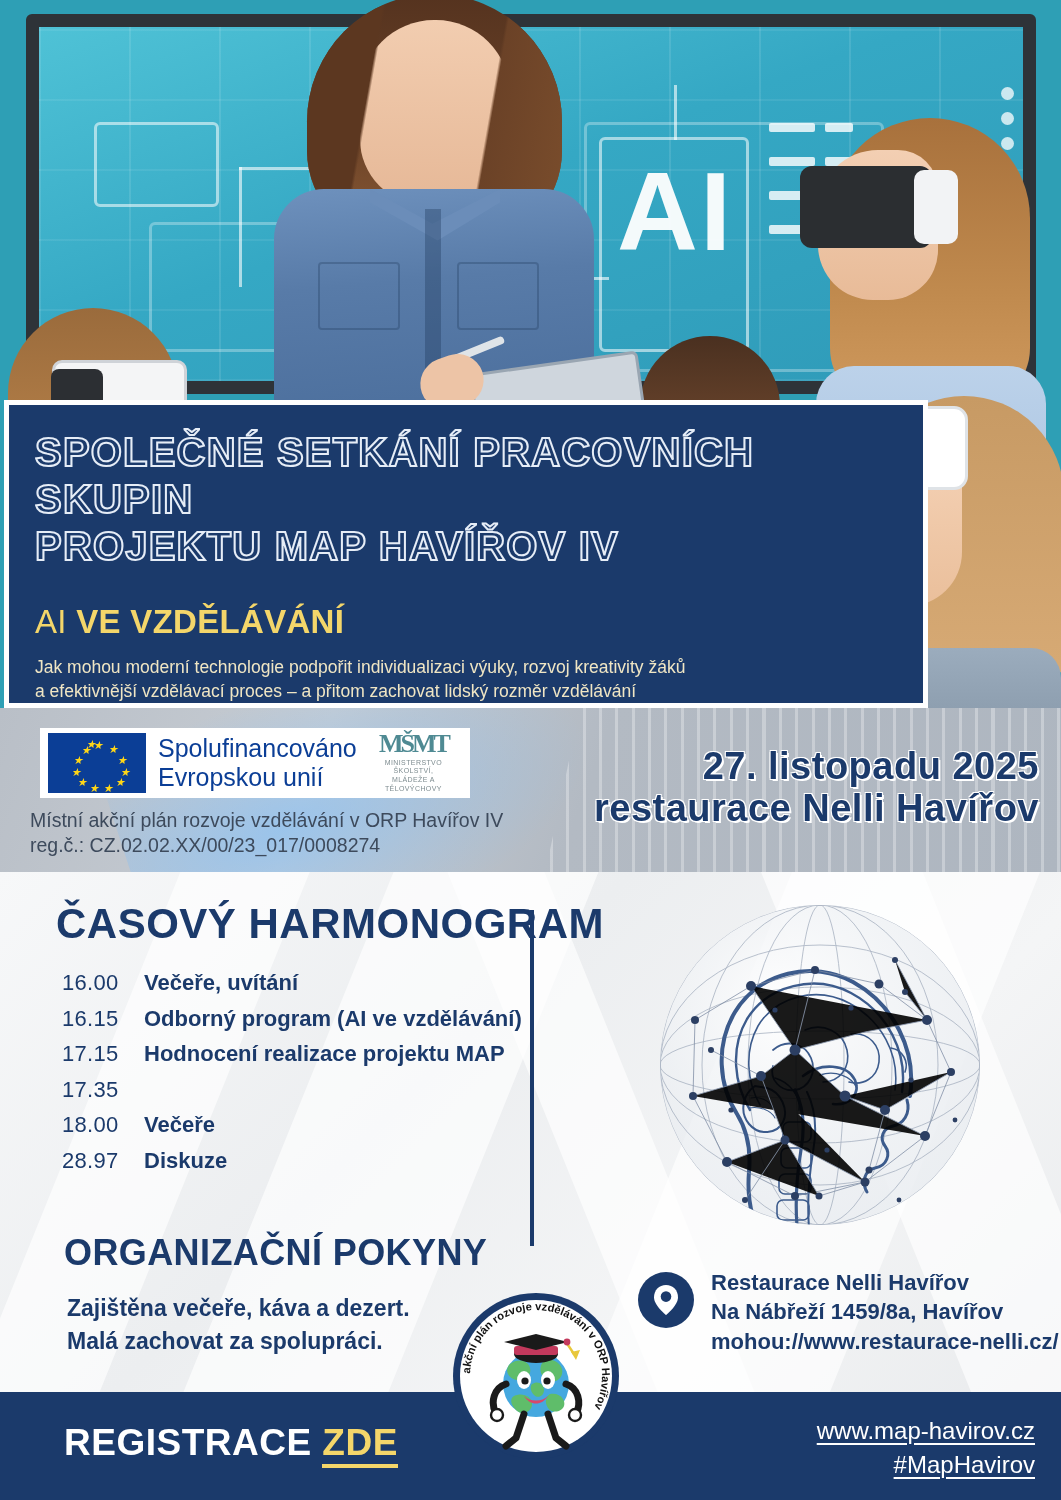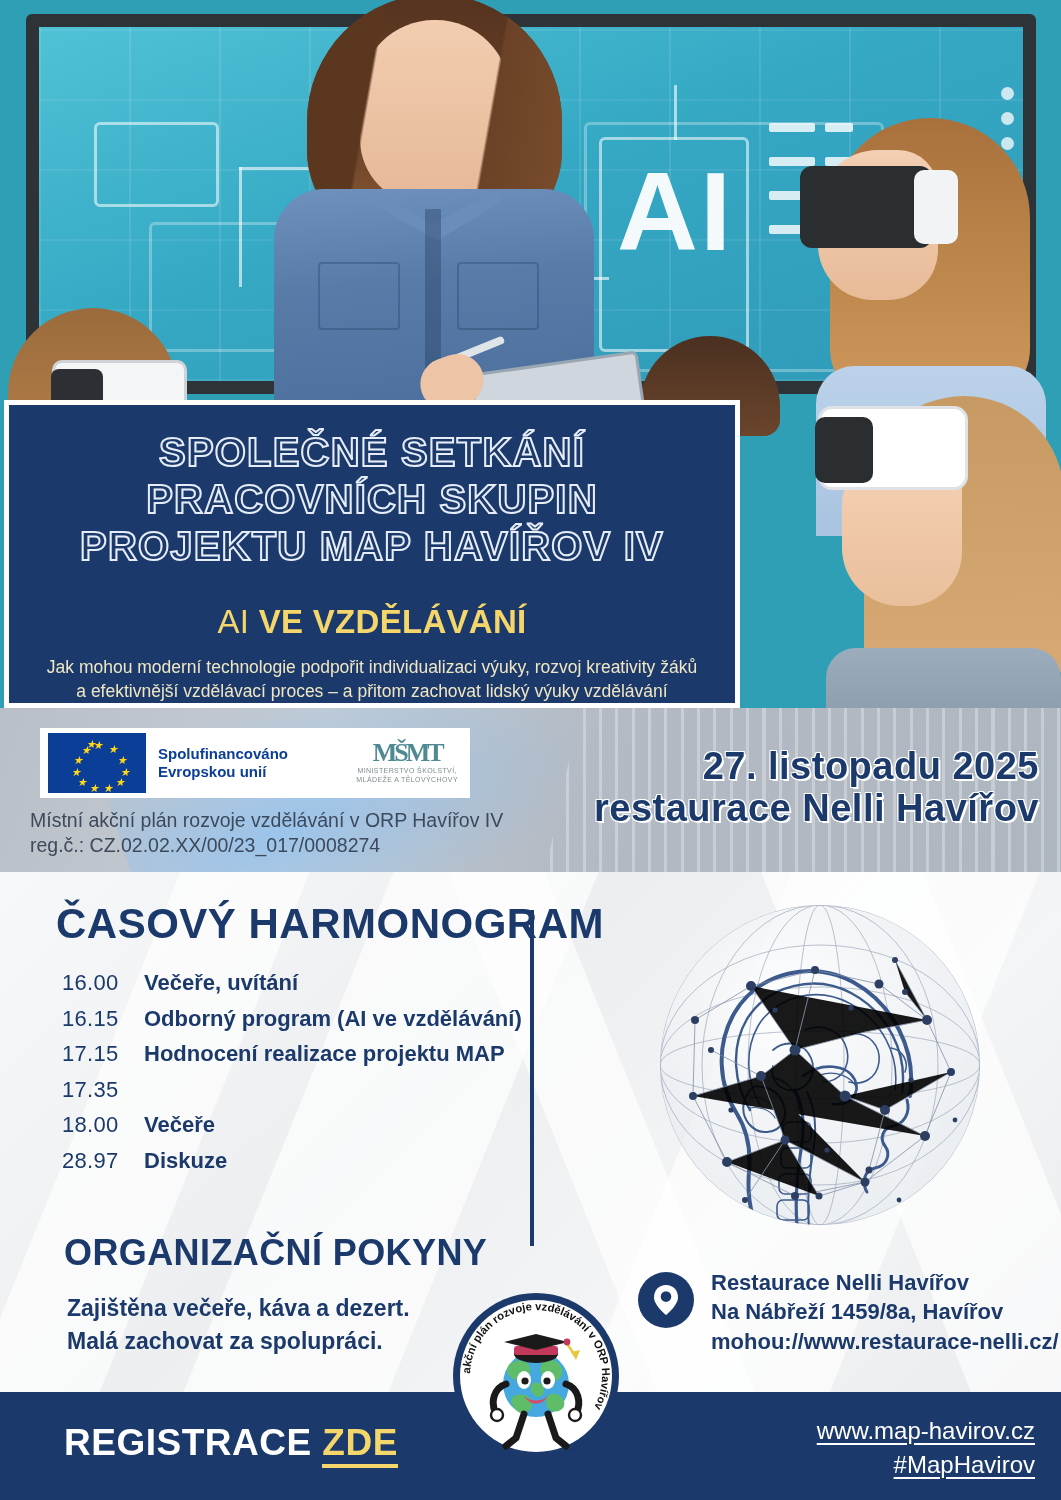--- a/index.html
+++ b/index.html
@@ -113,24 +113,23 @@
     background:linear-gradient(180deg,#f5d2b6 0%,#eabf9b 100%); border-radius:60px 34px 54px 58px;}
   .kr-headset{ position:absolute; left:6px; top:10px; width:150px; height:84px;
     background:#ffffff; border-radius:14px; border:3px solid #dfe3e7;}
   .kr-headset:after{content:"";position:absolute;left:-6px;top:8px;width:58px;height:66px;
     background:#2b2e31;border-radius:10px;}
   .kr-body{position:absolute;left:14px;top:252px;width:235px;height:70px;
     background:linear-gradient(180deg,#9bacbd 0%,#8c9dae 100%);border-radius:30px 30px 0 0;}
 
   
   .title-panel{
-    position:absolute; left:4px; top:400px; width:736px; height:308px;
+    position:absolute; left:4px; top:400px; width:924px; height:308px;
     background:#1b3a6b; border:5px solid #ffffff;
     padding:24px 26px 18px 26px;
-    text-align:center;
   }
   .title-main{
     font-size:40px; line-height:1.18; font-weight:bold;
     color:transparent; -webkit-text-stroke:2px #e6edf7;
     letter-spacing:1.2px; text-transform:uppercase;
     font-family:"Liberation Sans", sans-serif;
     text-shadow:none;
   }
   .title-main span{ display:block; }
   .subtitle{
@@ -158,21 +157,21 @@
     background:repeating-linear-gradient(78deg, rgba(255,255,255,.30) 0 3px, transparent 3px 16px);
     transform:skewX(-12deg);
   }
   .eu-logo{
     position:absolute; left:40px; top:20px; width:430px; height:70px;
     background:#ffffff; display:flex; align-items:center; padding:5px 8px; gap:12px;
     z-index:3;
   }
   .eu-flag{ width:98px; height:60px; background:#0b3e96; position:relative; flex:0 0 auto;}
   .eu-flag i{ position:absolute; color:#ffd617; font-size:11px; line-height:11px;}
-  .eu-text{ font-size:15px; font-weight:bold; color:#0b3e96; line-height:1.18; }
+  .eu-text{ font-size:25px; font-weight:normal; color:#0b3e96; line-height:1.18; }
   .msmt{ margin-left:auto; text-align:center; padding-right:4px; }
   .msmt-mark{ font-size:26px; font-weight:bold; color:#4f8a93; line-height:.9;
      letter-spacing:-3px; font-family:"Liberation Serif", serif;}
   .msmt-cap{ font-size:7px; color:#7e8c90; letter-spacing:.4px; line-height:1.25; margin-top:3px;}
   .band-note{
     position:absolute; left:30px; top:100px; z-index:3;
     font-size:19.5px; line-height:1.3; color:#3d4a5c;
   }
   .date-block{
     position:absolute; right:22px; top:38px; z-index:3; text-align:right;
@@ -329,21 +328,21 @@
     <div class="title-main">
       <span>SPOLEČNÉ SETKÁNÍ PRACOVNÍCH SKUPIN</span>
       <span>PROJEKTU MAP HAVÍŘOV IV</span>
     </div>
     <div class="subtitle">
       <span class="light">AI</span>
       <span>VE VZDĚLÁVÁNÍ</span>
     </div>
     <div class="blurb">
       <div>Jak mohou moderní technologie podpořit individualizaci výuky, rozvoj kreativity žáků</div>
-      <div>a efektivnější vzdělávací proces – a přitom zachovat lidský výuky vzdělávání</div>
+      <div>a efektivnější vzdělávací proces – a přitom zachovat lidský rozměr vzdělávání</div>
     </div>
   </div>
 
   <div class="band">
 
     <div class="eu-logo">
       <div class="eu-flag">
         <i style="left:45px;top:7px;">★</i>
         <i style="left:60px;top:11px;">★</i>
         <i style="left:69px;top:22px;">★</i>

